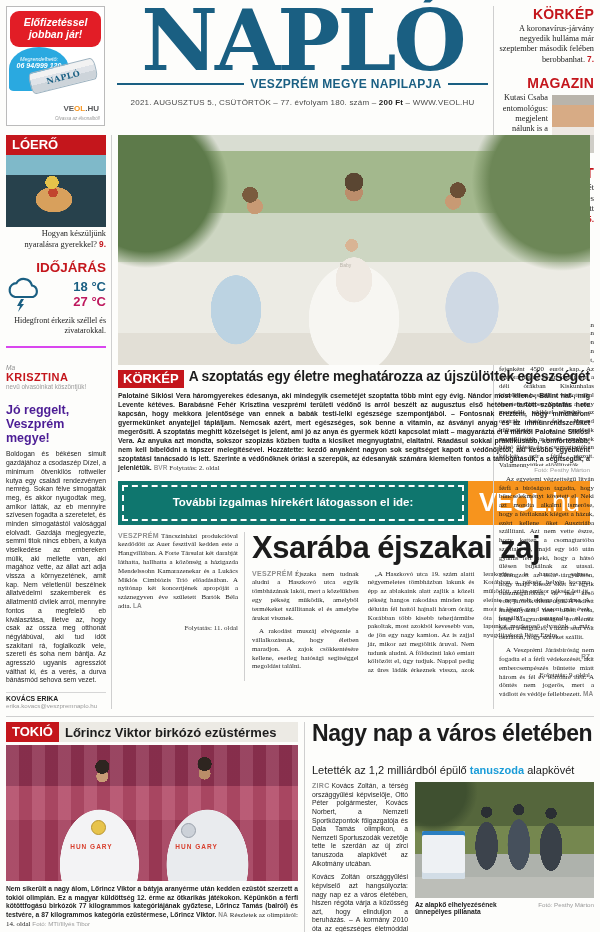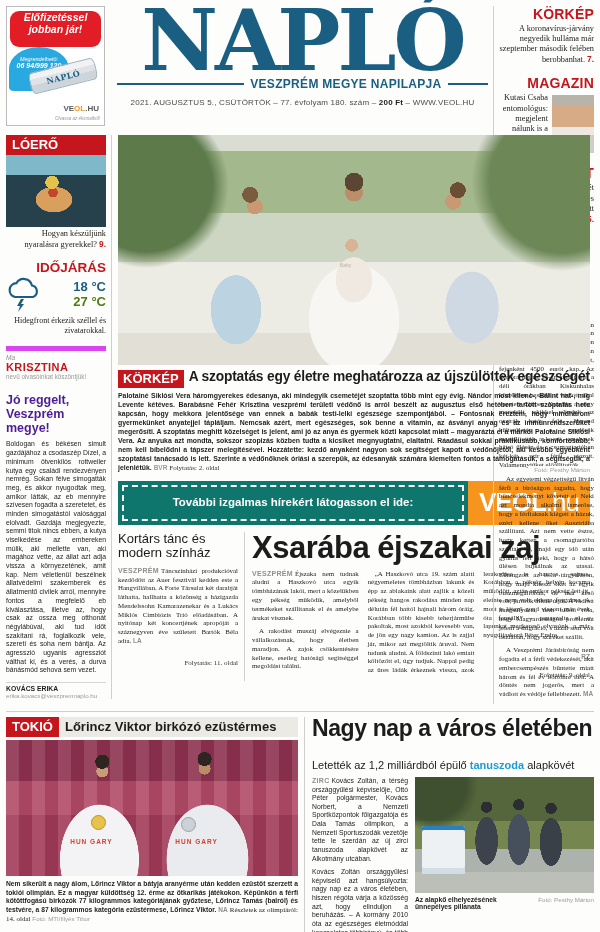--- a/index.html
+++ b/index.html
@@ -6,21 +6,21 @@
   .page{position:relative;width:600px;height:932px;margin:0 auto;background:#fdfdfb;
         box-sizing:border-box;padding:6px 6px 4px;overflow:hidden;
         font-family:"Liberation Serif",serif;color:#1c1c1c;}
   .upper{display:flex;}
   .main-col{width:482px;}
   .right-rail{flex:1;border-left:1px solid #cfcfcf;margin-left:5px;padding-left:5px;}
   
   .header-row{display:flex;gap:12px;height:124px;}
   .ad-box{width:97px;height:118px;border:1px solid #bbb;background:#fff;position:relative;overflow:hidden;flex:none;}
   .ad-red{position:absolute;left:3px;top:4px;right:3px;height:36px;background:#e21d26;border-radius:9px;
-          color:#fff;font:italic bold 10.5px/1.15 "Liberation Sans",sans-serif;text-align:center;box-sizing:border-box;}
+          color:#fff;font:italic bold 10.5px/1.15 "Liberation Sans",sans-serif;text-align:center;padding-top:5px;box-sizing:border-box;}
   .ad-blue{position:absolute;left:2px;top:40px;width:60px;height:44px;background:#2aa9e0;border-radius:50% 50% 50% 8%;
            color:#fff;text-align:center;padding-top:9px;box-sizing:border-box;}
   .ad-order{font:italic 5.5px "Liberation Sans",sans-serif;display:block;}
   .ad-phone{font:italic bold 7px "Liberation Sans",sans-serif;display:block;}
   .roll{position:absolute;left:22px;top:58px;width:66px;height:20px;background:linear-gradient(180deg,#f2f2f2 0 30%,#dfe3e8 30% 60%,#cdd4da 60% 100%);
         border:1px solid #9fb3c0;border-radius:4px/8px;transform:rotate(-14deg);text-align:center;overflow:hidden;}
   .roll span{font:bold 8px "DejaVu Serif",serif;color:#1a5f82;letter-spacing:.5px;}
   .ad-logo{position:absolute;right:5px;bottom:12px;font:bold 8px "Liberation Sans",sans-serif;color:#58595b;}
   .ad-logo .ol{color:#f7941d;}
   .ad-tag{position:absolute;right:4px;bottom:4px;font:italic 4.5px "Liberation Sans",sans-serif;color:#9a9a9a;}
@@ -54,23 +54,23 @@
   .loero-photo{width:100%;height:72px;
      background:radial-gradient(circle 12px at 46% 38%,#e5c24a 0 55%,transparent 56%),
                 radial-gradient(circle 8px at 47% 52%,#c2452e 0 60%,transparent 61%),
                 radial-gradient(ellipse 26px 18px at 48% 62%,#d8a05c 0 70%,transparent 71%),
                 linear-gradient(180deg,#7fb9c9 0 28%,#27414c 28% 100%);}
   .weather{}
   .wx-label{color:#c4161c;font:bold 13.5px "Liberation Sans",sans-serif;text-align:right;}
   .wx-row{display:flex;align-items:center;}
   .wx-temps{flex:1;text-align:right;font:bold 13px "Liberation Sans",sans-serif;}
   .wx-low{color:#1a5f82;display:block;}
-  .wx-high{color:#4d7c0f;display:block;}
+  .wx-high{color:#be185d;display:block;}
   .wx-text{font:8px/1.25 "Liberation Serif",serif;text-align:right;margin-top:3px;}
-  .nameday{margin-top:10px;border-top:5px solid #d946ef;padding-top:3px;}
+  .nameday{margin-top:10px;border-top:2px solid #d946ef;padding-top:16px;}
   .nd-ma{font:italic 6.5px "Liberation Sans",sans-serif;color:#8f8f8f;}
   .nd-name{font:bold 11px "Liberation Sans",sans-serif;color:#c4161c;letter-spacing:.4px;}
   .nd-suffix{font:6.3px "Liberation Sans",sans-serif;color:#9a9a9a;}
   .greet-title{font:bold 12.5px/1.1 "Liberation Sans",sans-serif;color:#4c1d95;margin:14px 0 5px;}
   .greet-body{font:6.8px/1.28 "Liberation Sans",sans-serif;text-align:justify;}
   .greet-author{font:bold 6.8px "Liberation Sans",sans-serif;margin-top:7px;border-top:1px solid #d6d6d6;padding-top:2px;}
   .greet-mail{font:6.2px "Liberation Sans",sans-serif;color:#9a9a9a;}
   
   .family-photo{position:relative;width:100%;height:230px;
     background:
@@ -241,21 +241,20 @@
               <span class="dash"></span>
               <span class="vb-text">További izgalmas hírekért látogasson el ide:</span>
             </div>
             <div class="vb-right">
               <span class="vb-logo"><span>VEOL</span><span class="suf">.hu</span></span>
             </div>
           </div>
 
           <div class="story-row">
             <div class="dance">
-              <div class="dance-title">Kortárs tánc és modern színház</div>
               <p class="bodyp" style="text-indent:0;"><span class="loc">VESZPRÉM</span><span>Táncszínházi produkcióval kezdődött az Auer fesztivál kedden este a Hangvillában. A Forte Társulat két darabját láthatta, hallhatta a közönség a házigazda Mendelssohn Kamarazenekar és a Lukács Miklós Cimbiózis Trió előadásában. A nyitónap két koncertjének apropóját a száznegyven éve született Bartók Béla adta.</span> <span class="byline">LA</span></p>
               <div class="endline"><span class="cont">Folytatás: 11. oldal</span></div>
             </div>
             <div class="noise">
               <div class="noise-title">Xsarába éjszakai zaj</div>
               <div class="noise-cols">
                 <p class="bodyp" style="text-indent:0;"><span class="loc">VESZPRÉM</span><span>Éjszaka nem tudnak aludni a Haszkovó utca egyik tömbházának lakói, mert a közelükben egy pékség működik, amelyből termékeket szállítanak el és amelybe árukat visznek.</span></p>
                 <p class="bodyp">A rakodást muszáj elvégeznie a vállalkozásnak, hogy életben maradjon. A zajok csökkentésére kellene, esetleg hatósági segítséggel megoldást találni.</p>
                 <p class="bodyp">„A Haszkovó utca 19. szám alatti négyemeletes tömbházban lakunk és épp az ablakaink alatt zajlik a közeli pékség hangos rakodása minden nap délután fél hattól hajnali három óráig. Korábban több kisebb teherjárműbe pakoltak, most azokból kevesebb van, de jön egy nagy kamion. Az is zajjal jár, mikor azt megtöltik áruval. Nem tudunk aludni. A földszinti lakó emiatt költözött el, úgy tudjuk. Nappal pedig az üres ládák érkeznek vissza, azok lerakodása is hangos, sajnos. Korábban a pékség helyén kocsma működött, aztán amikor pékség lett itt, eleinte nem volt ekkora forgalma. A most is létező gond viszont már évek óta fennáll!” – panaszolta el a lapunkat megkereső olvasónk, a már nyugdíjaskorú Péter Endre.</p>
                 <div class="endline"><span class="byline">RZ</span><br><span class="cont">Folytatás: 9. oldal</span></div>

